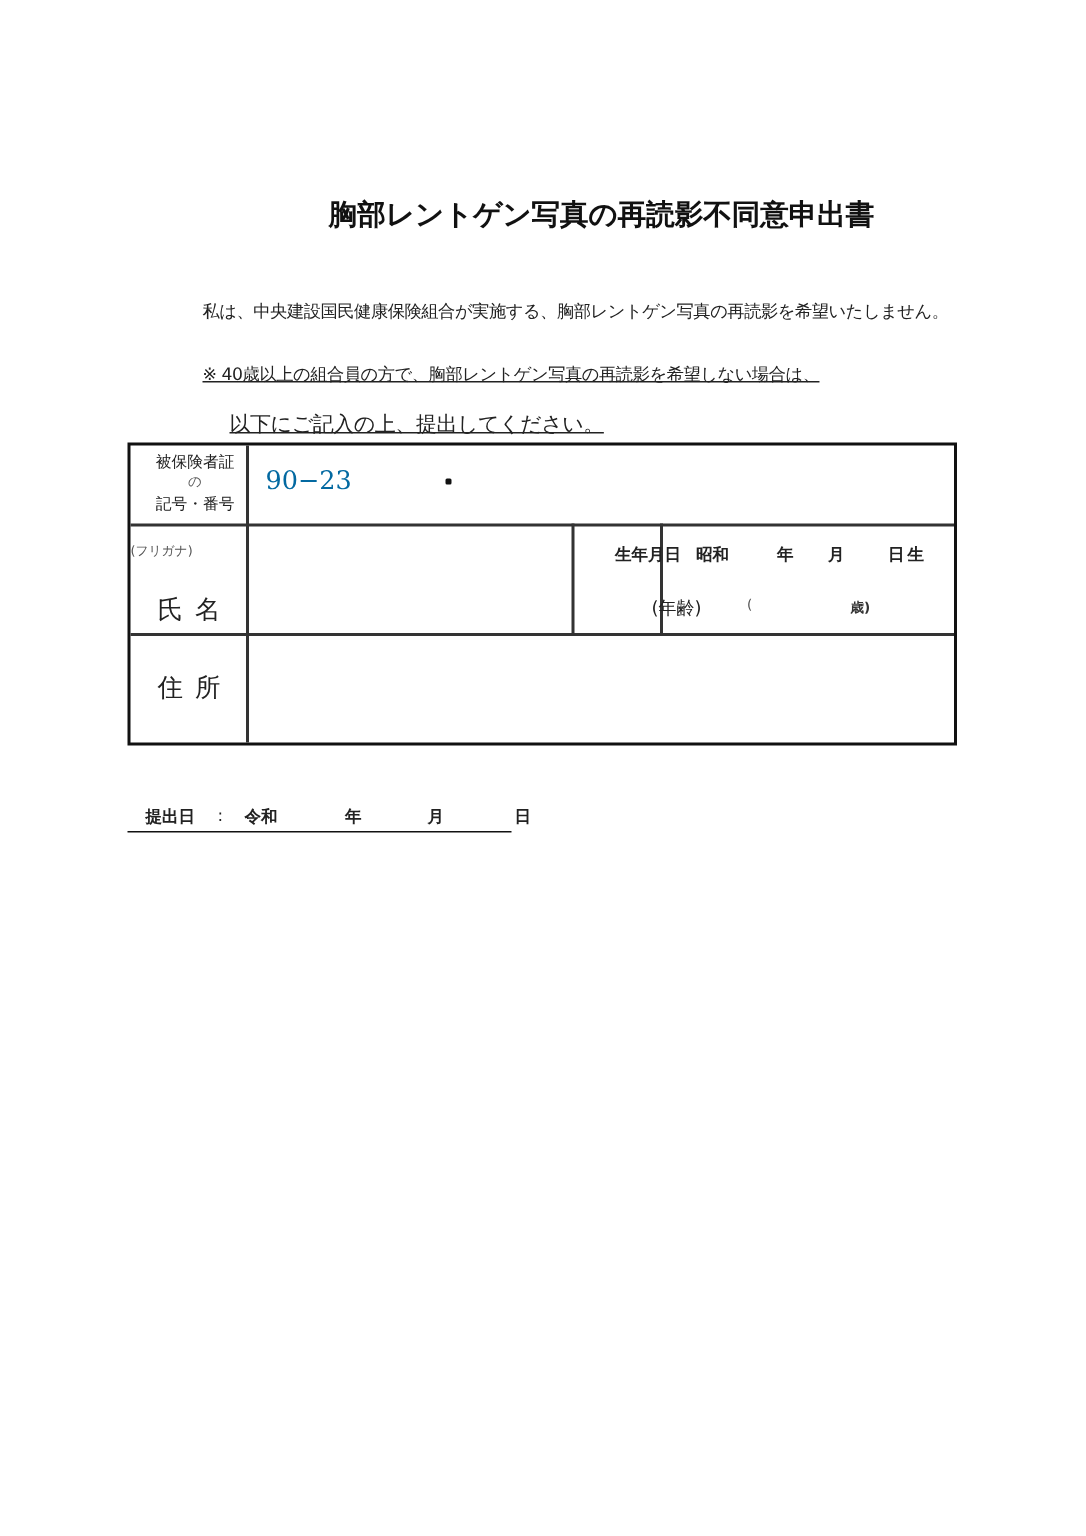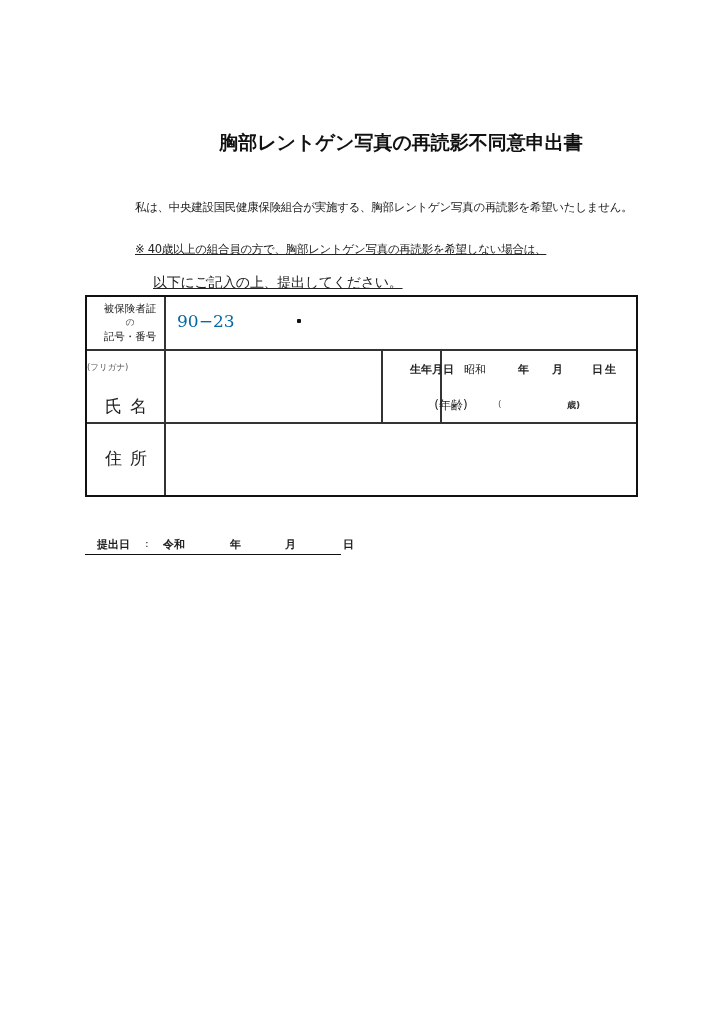--- a/index.html
+++ b/index.html
@@ -103,21 +103,21 @@
       font-size: 11px;
       font-weight: bold;
       margin-left: 20px;
     }
     .lbl-age {
       left: 296px; width: 58px; top: 100px;
       text-align: center;
       font-size: 12px;
       margin-left: 39px;
     }
-    .dob-era { left: 377px; top: 65px; font-size: 11px; font-weight: normal; }
+    .dob-era { left: 377px; top: 65px; font-size: 11px; font-weight: bold; }
     .dob-year { left: 431px; top: 65px; font-size: 11px; font-weight: bold; }
     .dob-month { left: 465px; top: 65px; font-size: 11px; font-weight: bold; }
     .dob-daysuffix { left: 505px; top: 65px; font-size: 11px; font-weight: bold; letter-spacing: 2px; }
     .age-open { left: 411px; top: 102px; font-size: 9px; color: #555; }
     .age-unit { left: 480px; top: 102px; font-size: 9px; font-weight: bold; color: #333; }
 
     .lbl-address {
       left: 0; width: 78px; top: 150px;
       text-align: center;
       font-size: 17px;

